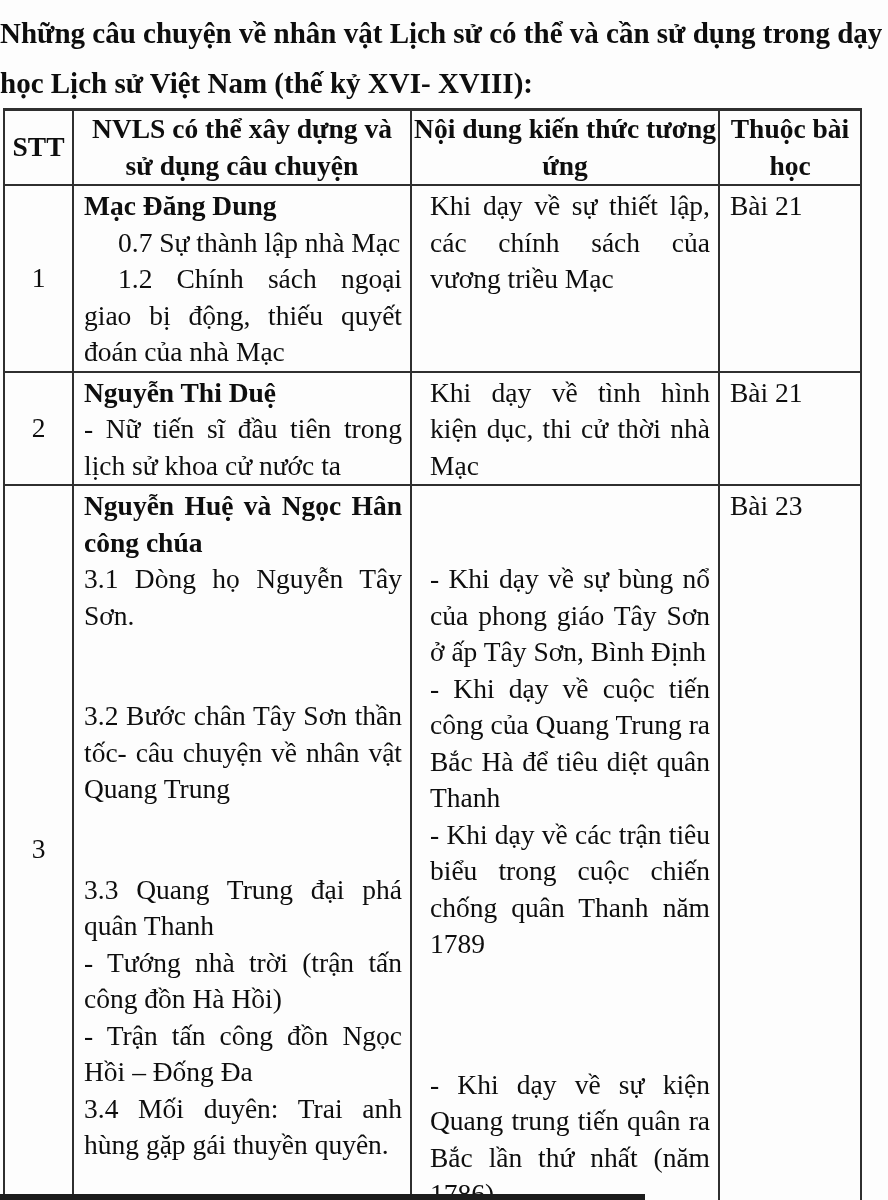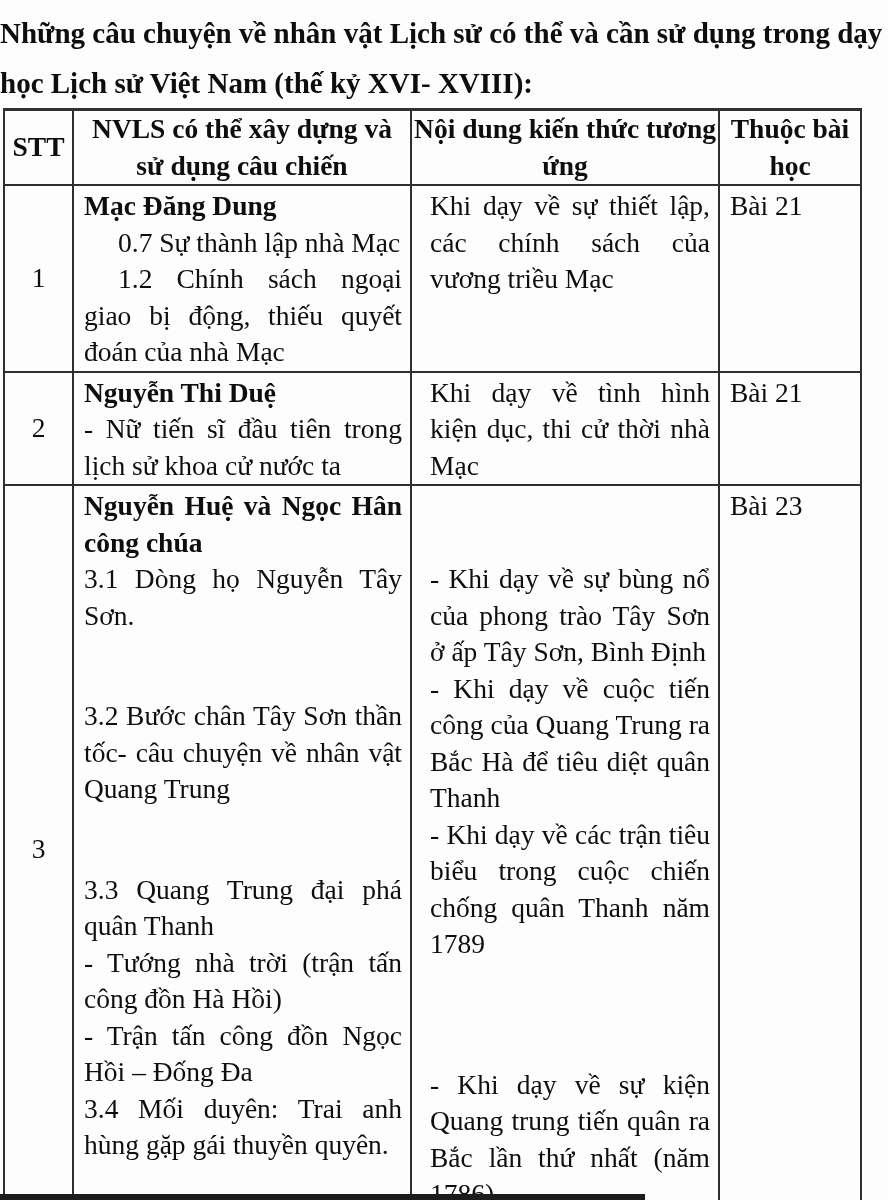--- a/index.html
+++ b/index.html
@@ -69,21 +69,21 @@
   <table class="doc">
     <colgroup>
       <col style="width:69px">
       <col style="width:338px">
       <col style="width:308px">
       <col style="width:142px">
     </colgroup>
     <thead>
       <tr>
         <th>STT</th>
-        <th>NVLS có thể xây dựng và sử dụng câu chiến</th>
+        <th>NVLS có thể xây dựng và sử dụng câu chuyện</th>
         <th>Nội dung kiến thức tương ứng</th>
         <th>Thuộc bài học</th>
       </tr>
     </thead>
     <tbody>
       <tr class="r1">
         <td class="stt">1</td>
         <td class="nvls">
           <p class="name">Mạc Đăng Dung</p>
           <p class="indent">0.7 Sự thành lập nhà Mạc</p>
@@ -112,21 +112,21 @@
         <td class="nvls">
           <p class="name">Nguyễn Huệ và Ngọc Hân công chúa</p>
           <p>3.1 Dòng họ Nguyễn Tây Sơn.</p>
           <p class="gap2">3.2 Bước chân Tây Sơn thần tốc- câu chuyện về nhân vật Quang Trung</p>
           <p class="gap2">3.3 Quang Trung đại phá quân Thanh</p>
           <p>- Tướng nhà trời (trận tấn công đồn Hà Hồi)</p>
           <p>- Trận tấn công đồn Ngọc Hồi – Đống Đa</p>
           <p>3.4 Mối duyên: Trai anh hùng gặp gái thuyền quyên.</p>
         </td>
         <td class="knowledge">
-          <p class="mt2">- Khi dạy về sự bùng nổ của phong trào Tây Sơn ở ấp Tây Sơn, Bình Định</p>
+          <p class="mt2">- Khi dạy về sự bùng nổ của phong giáo Tây Sơn ở ấp Tây Sơn, Bình Định</p>
           <p>- Khi dạy về cuộc tiến công của Quang Trung ra Bắc Hà để tiêu diệt quân Thanh</p>
           <p>- Khi dạy về các trận tiêu biểu trong cuộc chiến chống quân Thanh năm 1789</p>
           <p class="gap3">- Khi dạy về sự kiện Quang trung tiến quân ra Bắc lần thứ nhất (năm 1786).</p>
         </td>
         <td class="lesson">Bài 23</td>
       </tr>
     </tbody>
   </table>
 
   <div class="bottom-band"></div>

